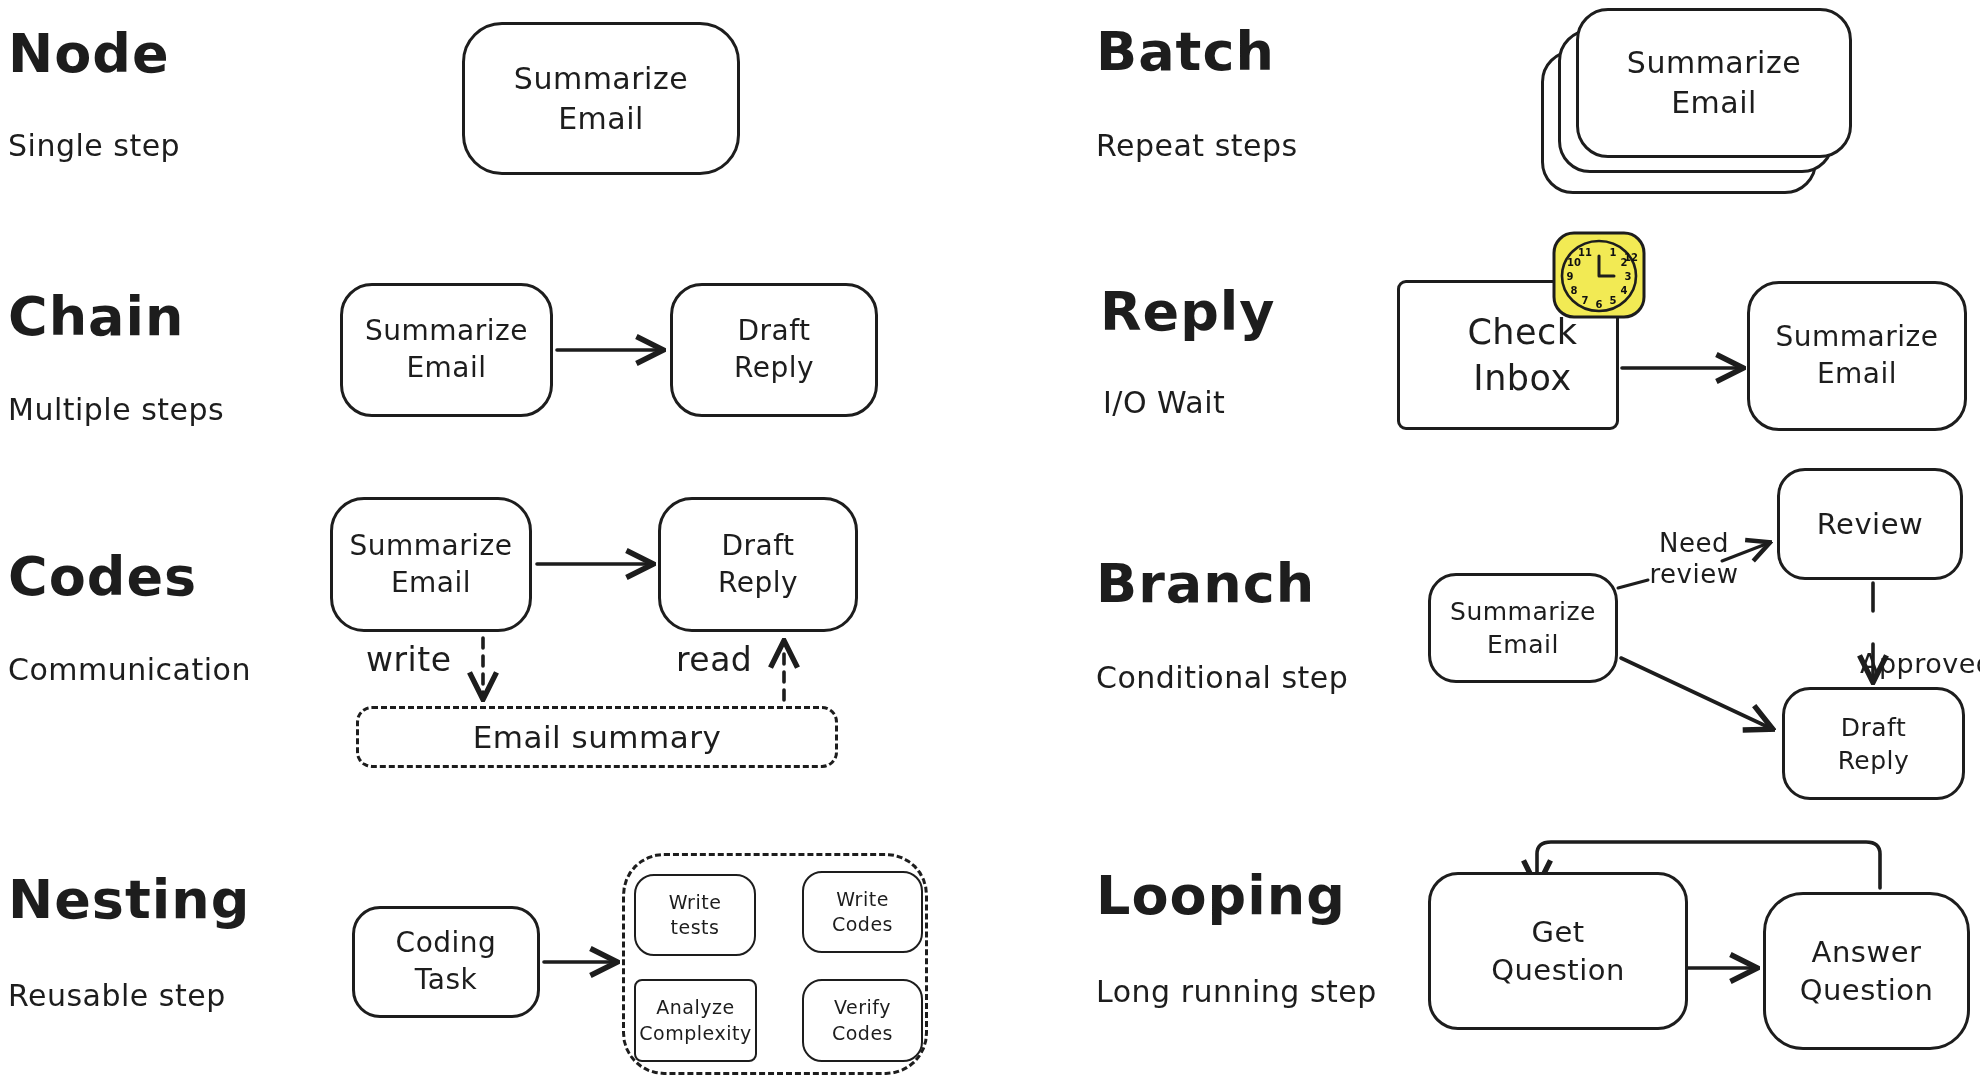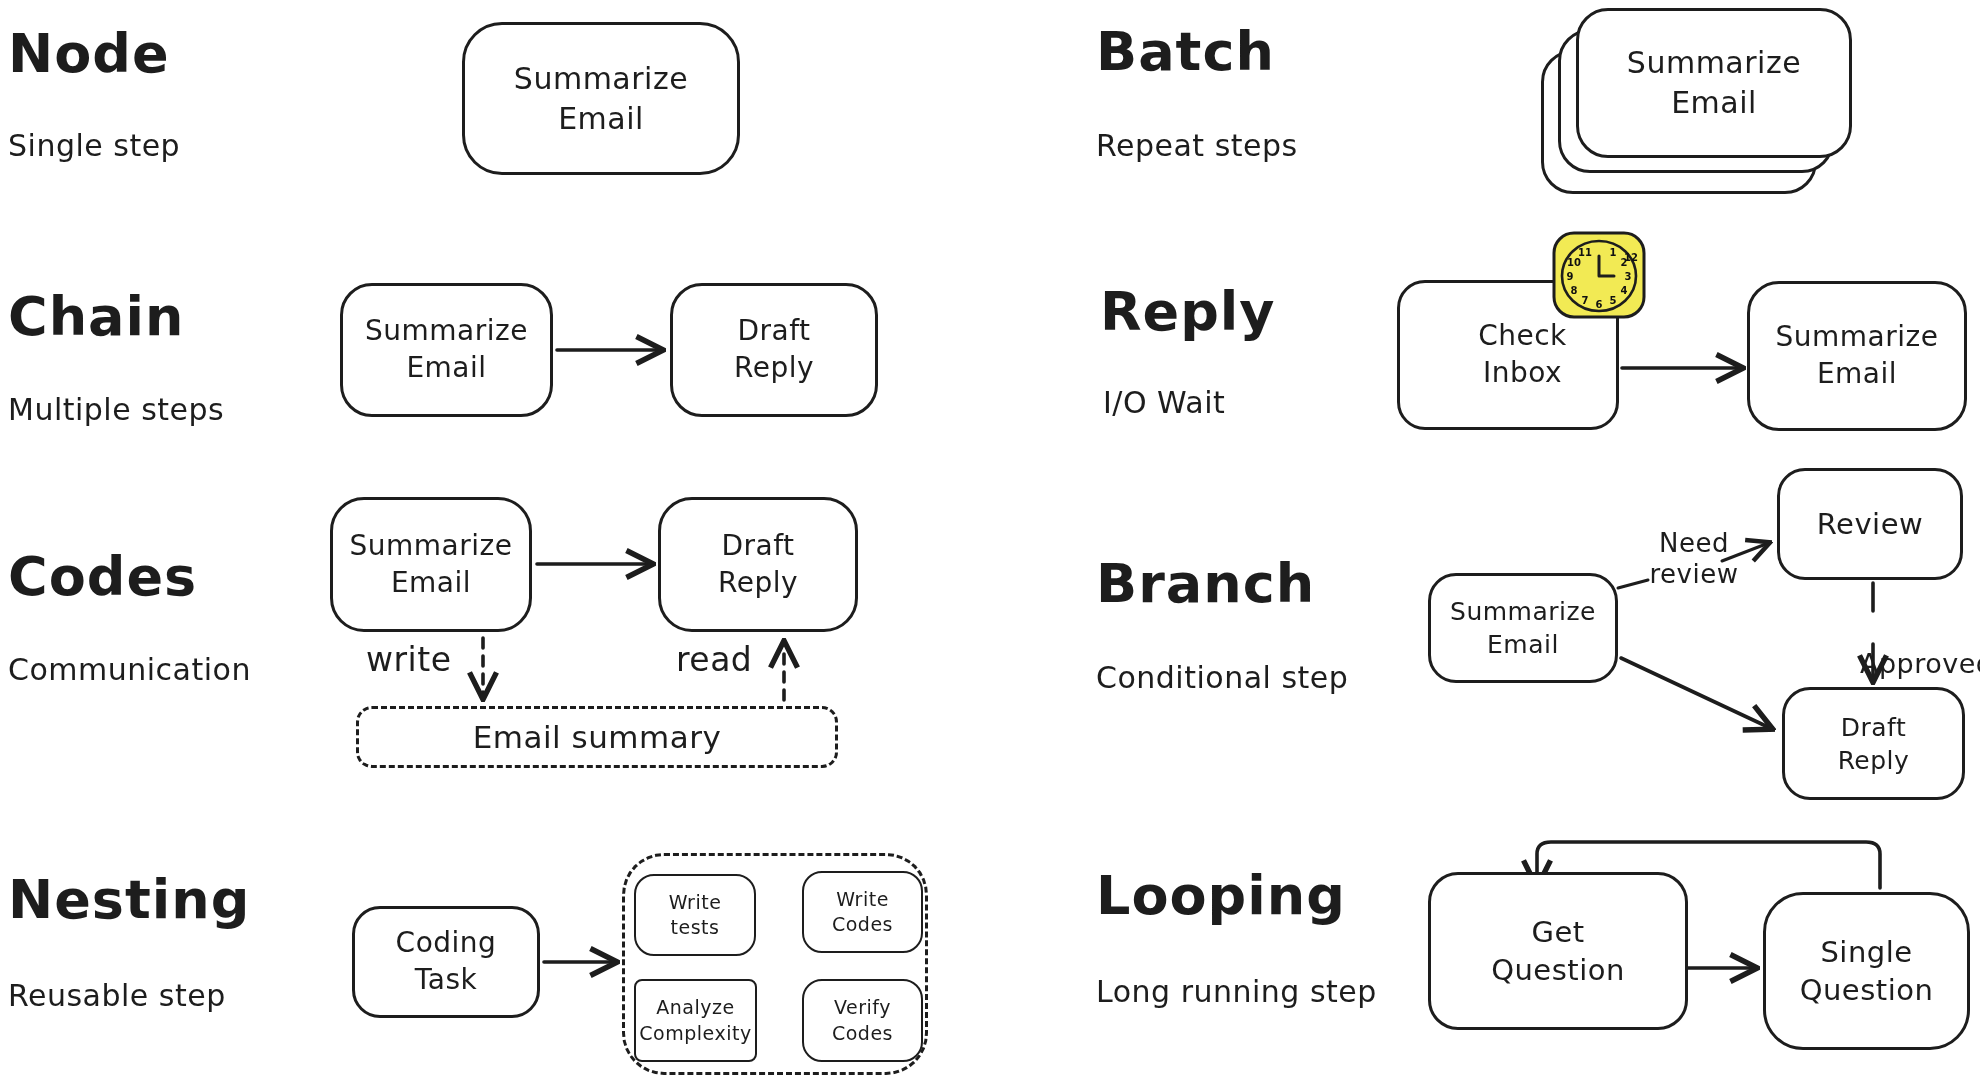--- a/index.html
+++ b/index.html
@@ -95,21 +95,21 @@
     <div class="box" style="left:340px;top:283px;width:213px;height:134px;font-size:28px;border-radius:32px;">Summarize
 Email</div>
     <div class="box" style="left:670px;top:283px;width:208px;height:134px;font-size:28px;border-radius:32px;">Draft
 Reply</div>
   </div>
 
   
   <div class="grp">
     <div class="title" style="left:1100px;top:280px;">Reply</div>
     <div class="subtitle" style="left:1103px;top:385px;">I/O Wait</div>
-    <div class="box" style="left:1397px;top:280px;width:222px;height:150px;font-size:28px;border-radius:28px;padding-left:29px;">Check
+    <div class="box" style="left:1397px;top:280px;width:222px;height:150px;font-size:35px;border-radius:9px;padding-left:29px;">Check
 Inbox</div>
     <div class="box" style="left:1747px;top:281px;width:220px;height:150px;font-size:28px;border-radius:32px;">Summarize
 Email</div>
     
     <div class="clock" style="left:1552px;top:231px;width:94px;height:88px;">
       <svg width="94" height="88" viewBox="0 0 94 88">
         <rect x="2" y="2" width="90" height="84" rx="20" fill="#f2ea54" stroke="#1d1d1d" stroke-width="3"></rect>
         <ellipse cx="47" cy="45" rx="37" ry="35" fill="none" stroke="#1d1d1d" stroke-width="2.6"></ellipse>
         <path d="M47,45 L47,25 M47,45 L62,45" fill="none" stroke="#1d1d1d" stroke-width="3" stroke-linecap="round"></path>
       </svg>
@@ -171,17 +171,17 @@
     <div class="box" style="left:802px;top:979px;width:121px;height:83px;font-size:19px;border-radius:20px;border-width:2.6px;">Verify
 Codes</div>
   </div>
 
   
   <div class="grp">
     <div class="title" style="left:1096px;top:864px;">Looping</div>
     <div class="subtitle" style="left:1096px;top:974px;">Long running step</div>
     <div class="box" style="left:1428px;top:872px;width:260px;height:158px;font-size:29px;border-radius:30px;">Get
 Question</div>
-    <div class="box" style="left:1763px;top:892px;width:207px;height:158px;font-size:29px;border-radius:40px;">Single
+    <div class="box" style="left:1763px;top:892px;width:207px;height:158px;font-size:29px;border-radius:40px;">Answer
 Question</div>
   </div>
 
 </div>
 
 </body></html>

